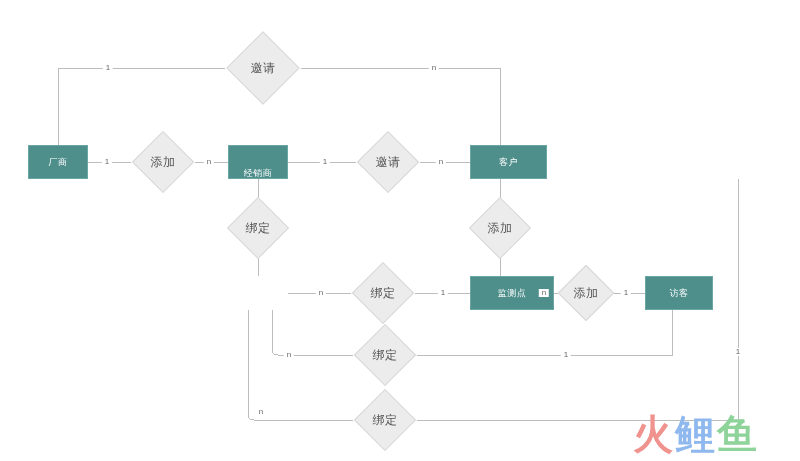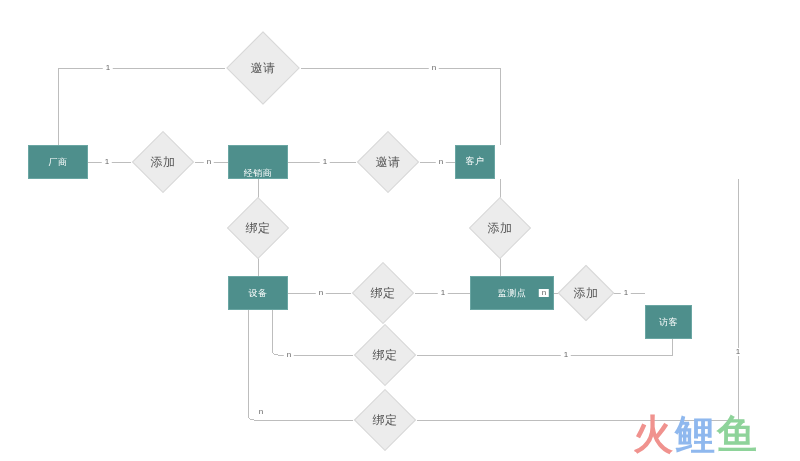--- a/index.html
+++ b/index.html
@@ -115,30 +115,27 @@
       <path d="M417,420 L738,420 L738,179"></path>
     </g>
   </svg>
 
   <div class="entity" style="left:28px; top:145px; width:60px; height:34px;">
     <span>厂商</span>
   </div>
   <div class="entity" style="left:228px; top:145px; width:60px; height:34px;align-items:flex-end;">
     <span>经销商</span>
   </div>
-  <div class="entity" style="left:455px; top:145px; width:40px; height:34px;font-family:Liberation Mono, monospace;">
+  <div class="entity" style="left:470px; top:145px; width:77px; height:34px;">
     <span>客户</span>
-  </div>
-  <div class="entity" style="left:228px; top:276px; width:60px; height:34px;">
-    <span>设备</span>
   </div>
   <div class="entity" style="left:470px; top:276px; width:84px; height:34px;">
     <span>监测点</span>
   </div>
-  <div class="entity" style="left:645px; top:276px; width:47px; height:34px;margin-top:29px;">
+  <div class="entity" style="left:645px; top:276px; width:68px; height:34px;">
     <span>访客</span>
   </div>
 
   <div class="rel" style="left:237px; top:42px; width:52px; height:52px;"></div>
   <div class="rel-label" style="left:263px; top:68px;">邀请</div>
 
   <div class="rel" style="left:141px; top:140px; width:44px; height:44px;"></div>
   <div class="rel-label" style="left:163px; top:162px;">添加</div>
 
   <div class="rel" style="left:366px; top:140px; width:44px; height:44px;"></div>

